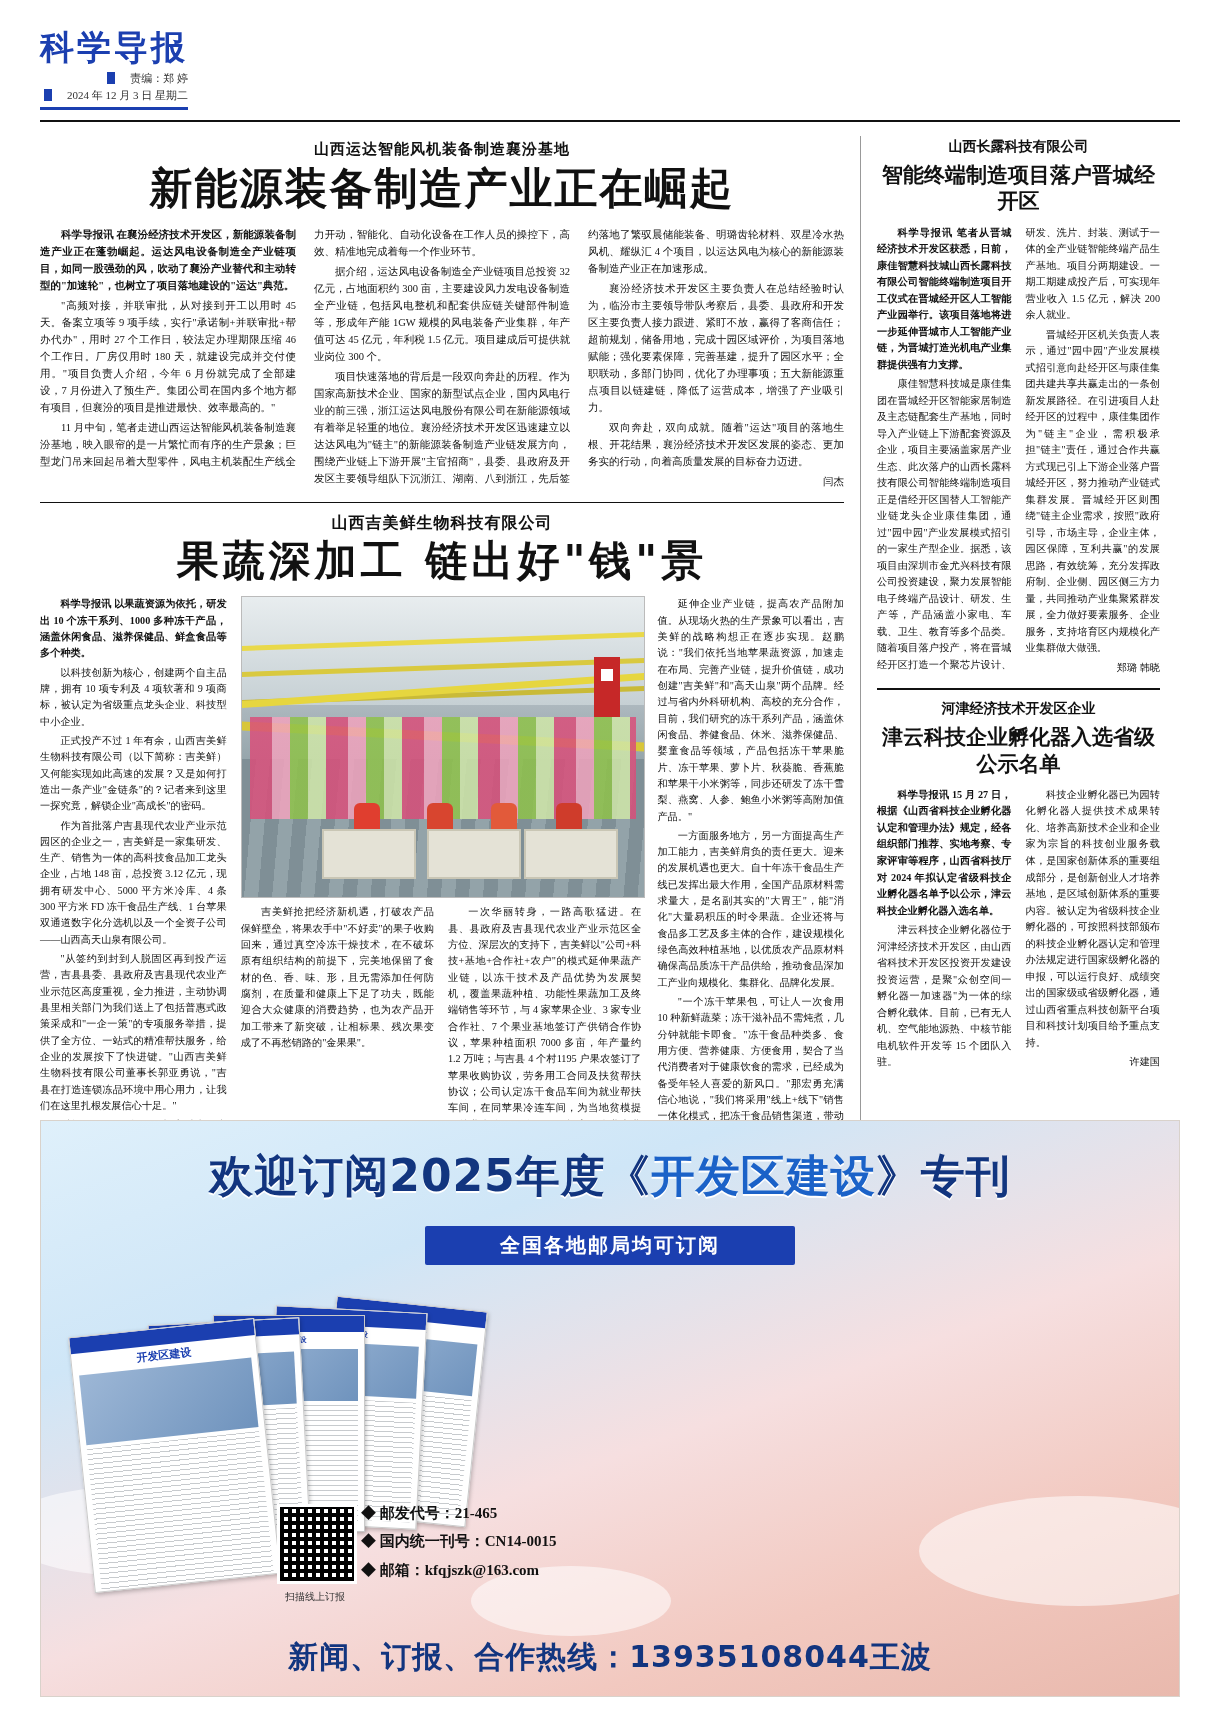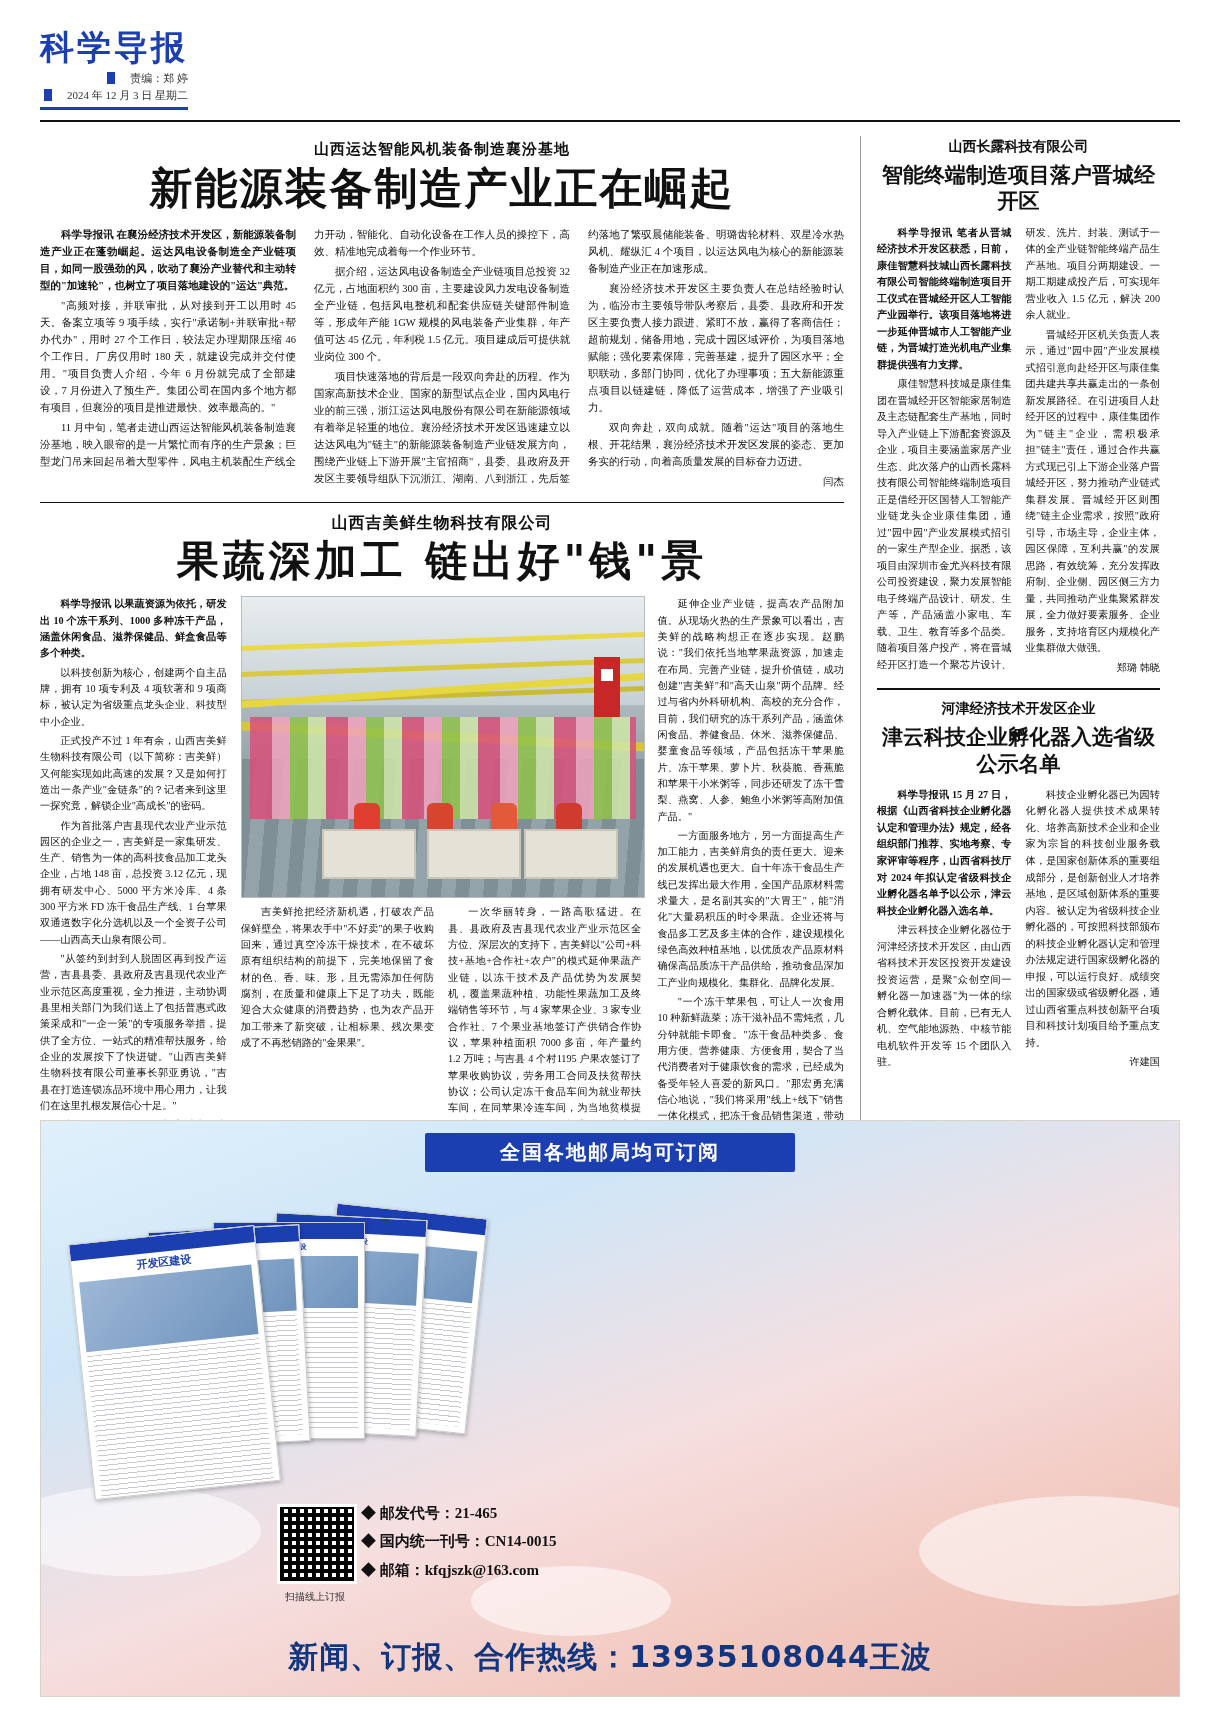--- a/index.html
+++ b/index.html
@@ -100,21 +100,21 @@
     background:linear-gradient(160deg,#dff0fb 0%,#cfe6f7 26%,#f6dfe0 55%,#f2c9c0 78%,#e9b9ad 100%);
     border:1px solid #d9d2cb;overflow:hidden;
   }
   .ad .cloud{position:absolute;border-radius:50%;background:rgba(255,255,255,.55);}
   .ad-title{
     text-align:center;font-family:"DejaVu Sans",sans-serif;font-weight:bold;font-size:44px;color:#12357f;
     margin-top:26px;letter-spacing:1px;text-shadow:0 2px 0 #fff;
   }
   .ad-title .hl{color:#1b62c8;}
   .ad-sub{
-    margin:12px auto 0;width:370px;background:#1b3fb0;color:#fff;text-align:center;
+    margin:20px auto 0;width:370px;background:#1b3fb0;color:#fff;text-align:center;
     font-family:"DejaVu Sans",sans-serif;font-weight:bold;font-size:20px;padding:6px 0;letter-spacing:2px;border-radius:2px;
   }
   .ad-main{display:flex;margin-top:18px;padding:0 34px;}
   .ad-text{width:430px;font-size:15px;line-height:2.0;color:#111;text-align:justify;}
   .ad-text p{margin:0 0 2px;text-indent:2em;}
   .ad-imgs{flex:1;position:relative;height:300px;}
   .np{position:absolute;width:150px;height:215px;background:#fff;border:1px solid #c9c9c9;box-shadow:1px 2px 4px rgba(0,0,0,.25);overflow:hidden;}
   .np .nh{height:16px;background:#1b3fb0;}
   .np .nt{font-size:7px;color:#1b3fb0;font-weight:bold;text-align:center;margin-top:3px;}
   .np .pic{margin:4px 6px;height:52px;background:linear-gradient(135deg,#9db7d6,#6f93bd);}
@@ -251,20 +251,23 @@
         </div>
       </div>
     </div>
   </div>
 
   <div class="ad">
     <div class="cloud" style="width:260px;height:90px;left:-40px;bottom:120px;"></div>
     <div class="cloud" style="width:320px;height:110px;right:-60px;bottom:90px;"></div>
     <div class="cloud" style="width:200px;height:70px;left:430px;bottom:60px;"></div>
 
+    <div class="ad-title">
+      <span>欢迎订阅2025年度《</span><span class="hl">开发区建设</span><span>》专刊</span>
+    </div>
     <div class="ad-sub">全国各地邮局均可订阅</div>
 
     <div class="ad-main">
       <div class="ad-imgs">
         <div class="np" style="left:250px;top:20px;transform:rotate(6deg);">
           <div class="nh"></div>
           <div class="nt">开发区建设</div>
           <div class="pic"></div>
           <div class="lines"></div>
         </div>

